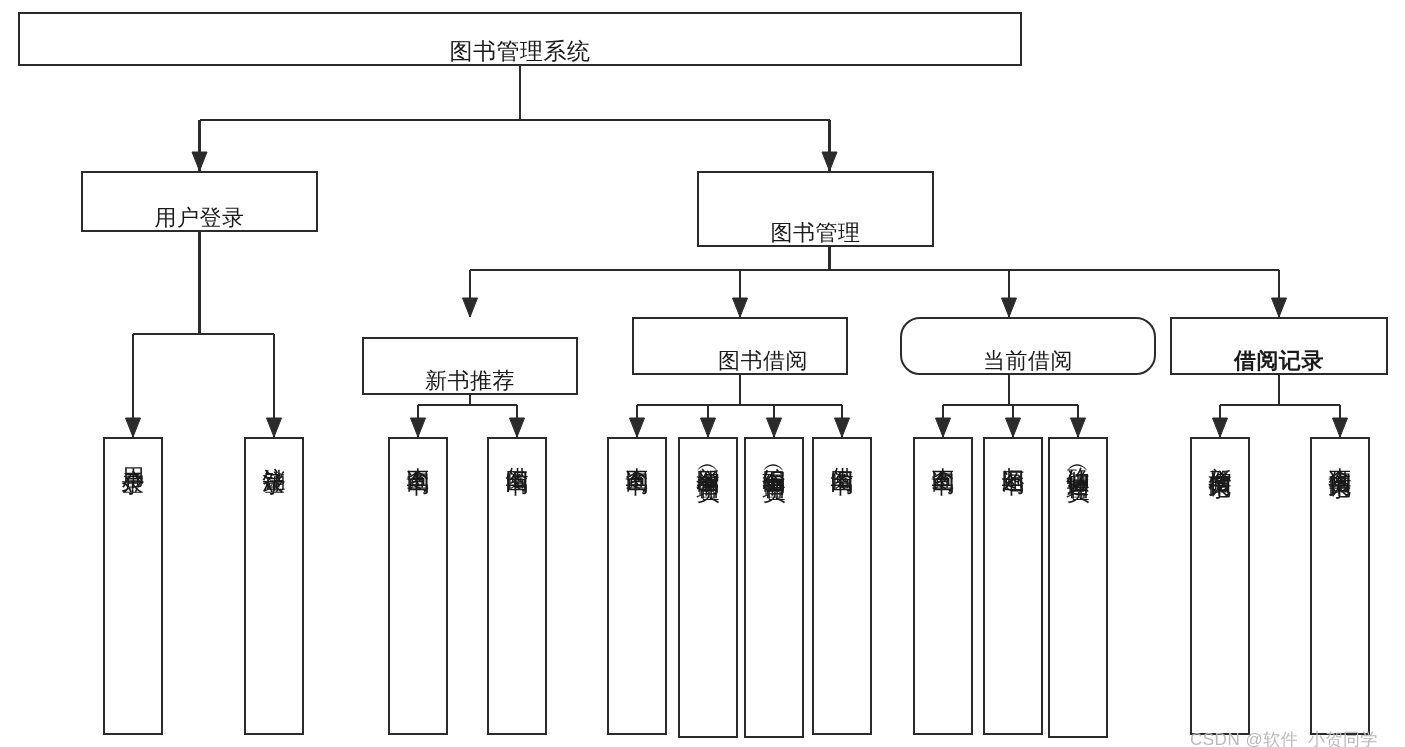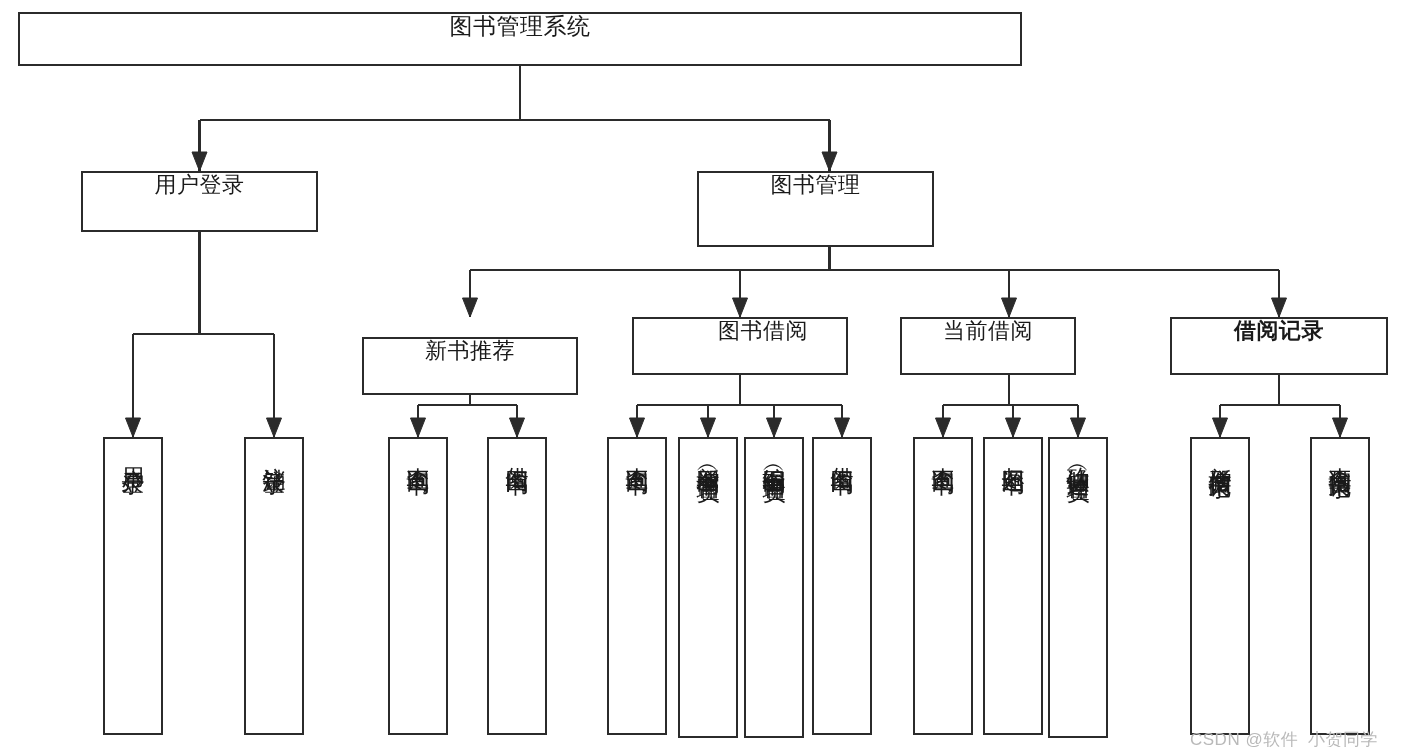--- a/index.html
+++ b/index.html
@@ -24,21 +24,21 @@
     width: 1405px;
     height: 747px;
     pointer-events: none;
   }
   .node {
     position: absolute;
     box-sizing: border-box;
     border: 2.2px solid #2b2b2b;
     background: #ffffff;
     display: flex;
-    align-items: flex-start;
+    align-items: flex-end;
     justify-content: center;
     color: #1a1a1a;
   }
   .node .lbl {
     display: block;
     text-align: center;
     letter-spacing: 0.5px;
   }
   .node-horizontal .lbl {
     font-size: 22px;
@@ -140,21 +140,21 @@
       </div>
       <div class="node node-horizontal" style="left: 697px; top: 171px; width: 237px; height: 76px; border-color: rgb(43, 43, 43); background: rgb(255, 255, 255); color: rgb(26, 26, 26);">
         <span class="lbl">图书管理</span>
       </div>
       <div class="node node-horizontal" style="left: 362px; top: 317px; width: 216px; height: 58px; border-color: rgb(43, 43, 43); background: rgb(255, 255, 255); color: rgb(26, 26, 26); margin-top: 20px;">
         <span class="lbl">新书推荐</span>
       </div>
       <div class="node node-horizontal" style="left: 632px; top: 317px; width: 216px; height: 58px; border-color: rgb(43, 43, 43); background: rgb(255, 255, 255); color: rgb(26, 26, 26); padding-left: 46px;">
         <span class="lbl">图书借阅</span>
       </div>
-      <div class="node node-horizontal" style="left: 900px; top: 317px; width: 176px; height: 58px; border-color: rgb(43, 43, 43); background: rgb(255, 255, 255); color: rgb(26, 26, 26);">
+      <div class="node node-horizontal" style="left: 900px; top: 317px; width: 256px; height: 58px; border-color: rgb(43, 43, 43); background: rgb(255, 255, 255); color: rgb(26, 26, 26); border-radius: 20px;">
         <span class="lbl">当前借阅</span>
       </div>
       <div class="node node-horizontal" style="left: 1170px; top: 317px; width: 218px; height: 58px; border-color: rgb(43, 43, 43); background: rgb(255, 255, 255); color: rgb(26, 26, 26); font-weight: bold;">
         <span class="lbl">借阅记录</span>
       </div>
       <div class="node node-vertical" style="left: 103px; top: 437px; width: 60px; height: 298px; border-color: rgb(43, 43, 43); background: rgb(255, 255, 255); color: rgb(26, 26, 26);">
         <span class="lbl">用户登录</span>
       </div>
       <div class="node node-vertical" style="left: 244px; top: 437px; width: 60px; height: 298px; border-color: rgb(43, 43, 43); background: rgb(255, 255, 255); color: rgb(26, 26, 26);">
         <span class="lbl">注销登录</span>

